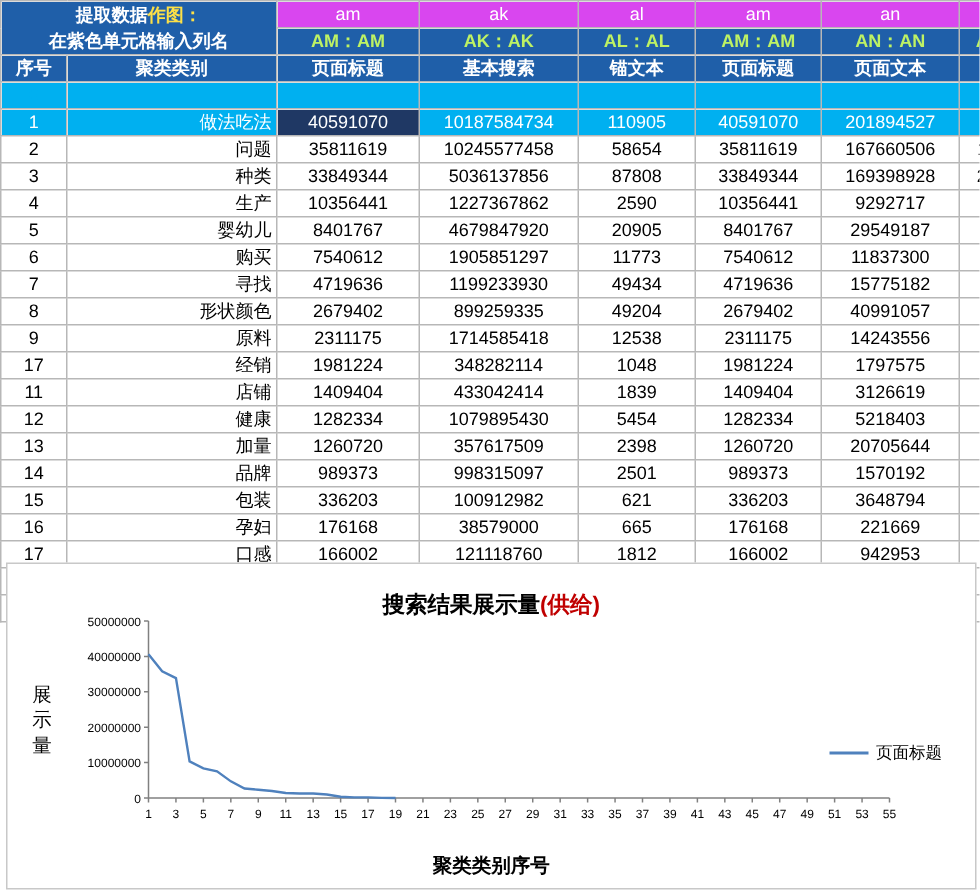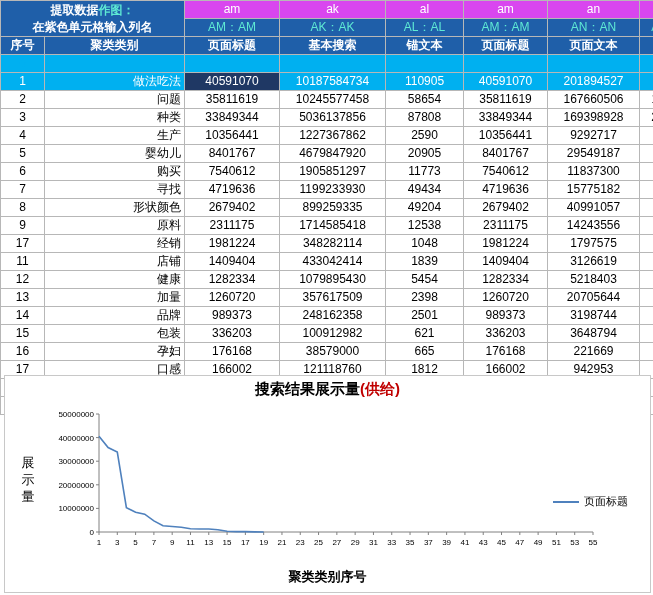--- a/index.html
+++ b/index.html
@@ -30,26 +30,26 @@
   col.c3{width:106px}
   col.c4{width:78px}
   col.c5{width:84px}
   col.c6{width:92px}
   col.c7{width:70px}
 
   .hdr-title{
     background:#1f5fa9;color:#ffffff;font-weight:bold;text-align:center;
     font-size:12px;line-height:15px;height:32px;padding:1px 2px;
   }
-  .hdr-title .red{color:#5eead4;}
+  .hdr-title .red{color:#fde047;}
   .hdr-col{
     background:#d946ef;color:#ffffff;text-align:center;font-weight:normal;font-size:12px;
   }
   .hdr-ref{
-    background:#1f5fa9;color:#5eead4;text-align:center;font-size:11px;font-weight:normal;
+    background:#1f5fa9;color:#bef264;text-align:center;font-size:11px;font-weight:bold;
   }
   .hdr-name{
     background:#1f5fa9;color:#ffffff;text-align:center;font-weight:bold;font-family:Liberation Serif, serif;
   }
   .hdr-name2{
     background:#1f5fa9;color:#ffffff;text-align:center;font-weight:bold;
   }
   .hdr-link{
     background:#1f5fa9;color:#ffd24d;text-align:center;font-weight:bold;
   }
@@ -62,21 +62,21 @@
   .dark-sel{background:#1f3864;color:#ffffff;text-align:center;}
   .green{background:#00b050;color:#000000;}
 
   
   .chart-box{
     position:absolute;left:4px;top:375px;width:645px;height:216px;
     border:1px solid #c8c8c8;background:#ffffff;
   }
   .chart-title{
     text-align:center;font-size:15px;font-weight:bold;color:#000;
-    margin-top:4px;
+    margin-top:18px;
   }
   .chart-title .red{color:#c00000;}
   .legend{
     position:absolute;right:22px;top:118px;font-size:11px;color:#000;
     display:flex;align-items:center;gap:5px;
   }
   .legend .swatch{display:inline-block;width:26px;height:2px;background:#4f81bd;}
   .ylabel{
     position:absolute;left:14px;top:78px;width:18px;
     font-size:13px;font-weight:normal;line-height:17px;text-align:center;
@@ -268,24 +268,24 @@
           <td class="num">357617509</td>
           <td class="num">2398</td>
           <td class="num">1260720</td>
           <td class="num">20705644</td>
           <td class="num">64</td>
         </tr>
         <tr class="">
           <td class="idx">14</td>
           <td class="cat">品牌</td>
           <td class="num">989373</td>
-          <td class="num">248162358</td>
+          <td class="num">998315097</td>
           <td class="num">2501</td>
           <td class="num">989373</td>
-          <td class="num">3198744</td>
+          <td class="num">1570192</td>
           <td class="num">268</td>
         </tr>
         <tr class="">
           <td class="idx">15</td>
           <td class="cat">包装</td>
           <td class="num">336203</td>
           <td class="num">100912982</td>
           <td class="num">621</td>
           <td class="num">336203</td>
           <td class="num">3648794</td>

